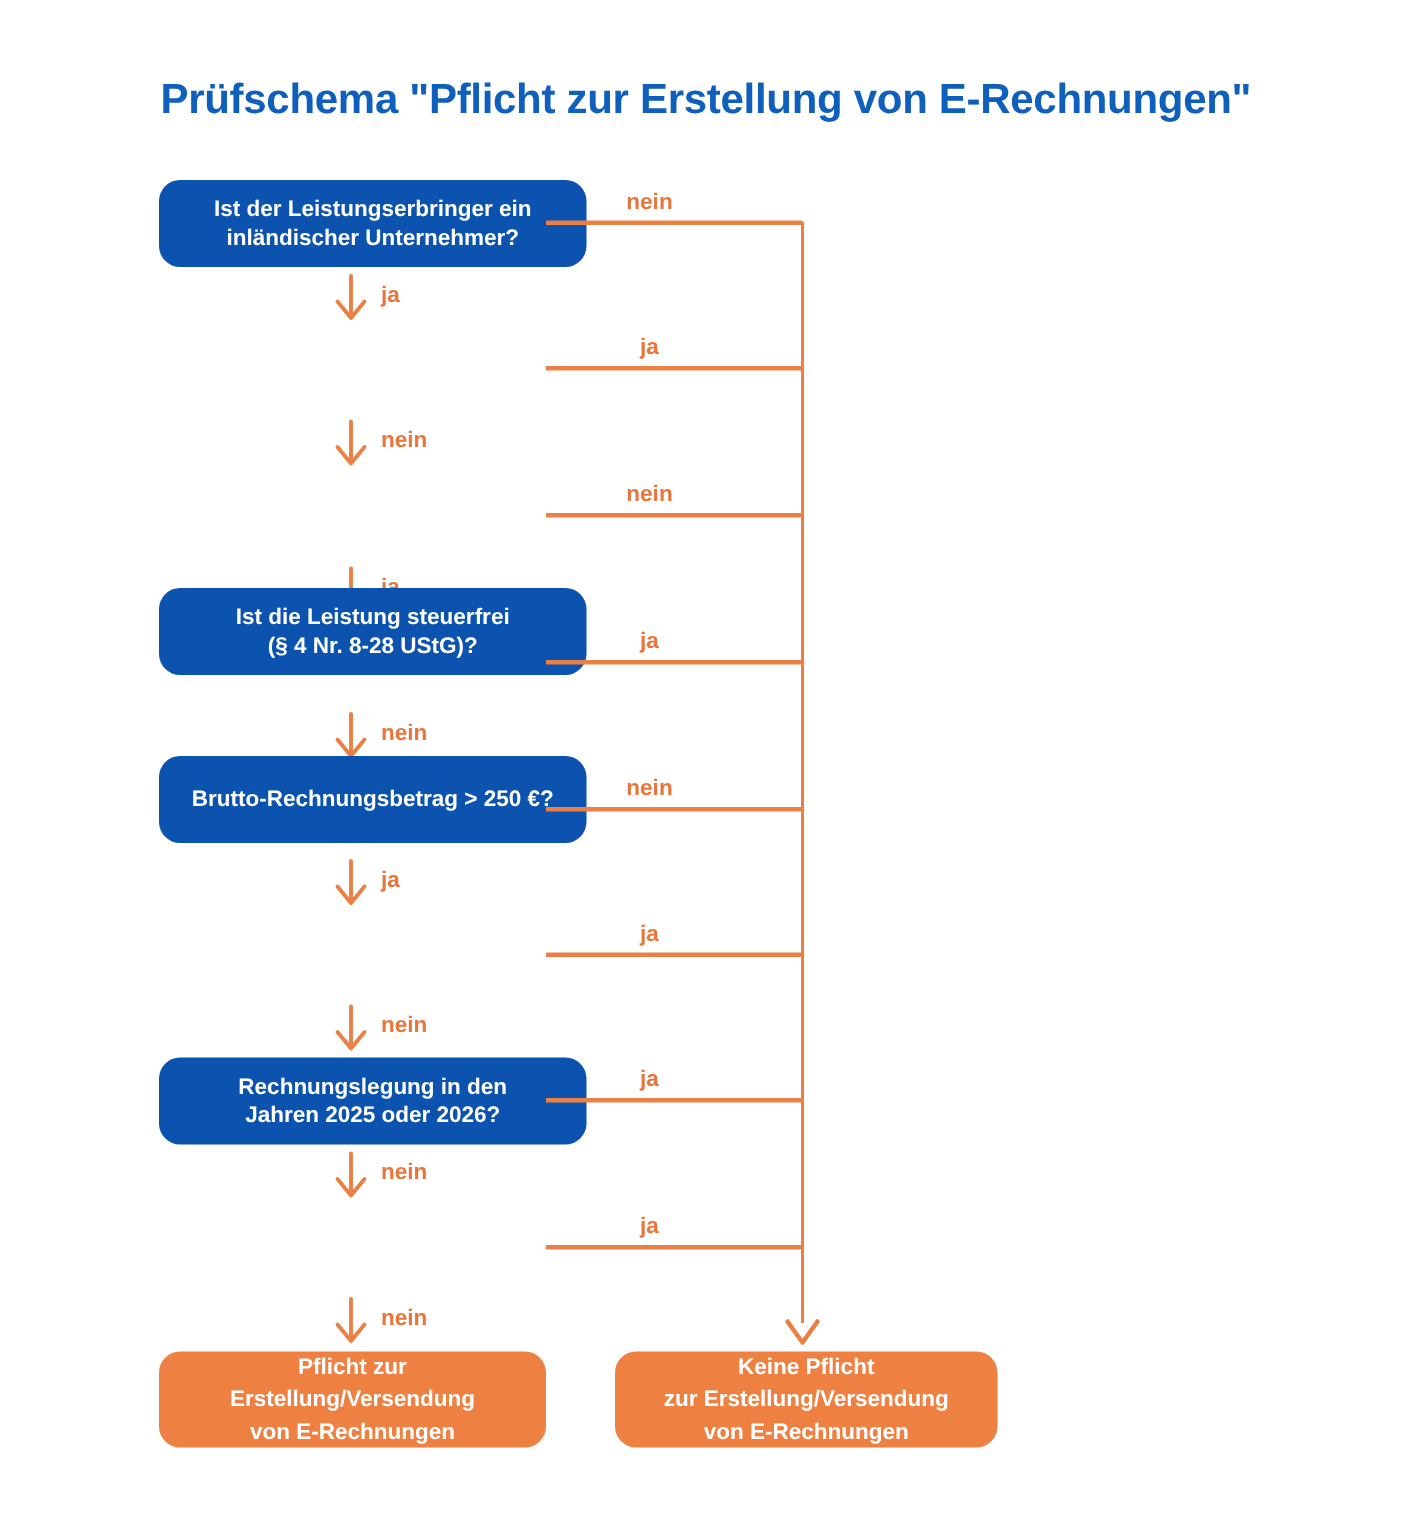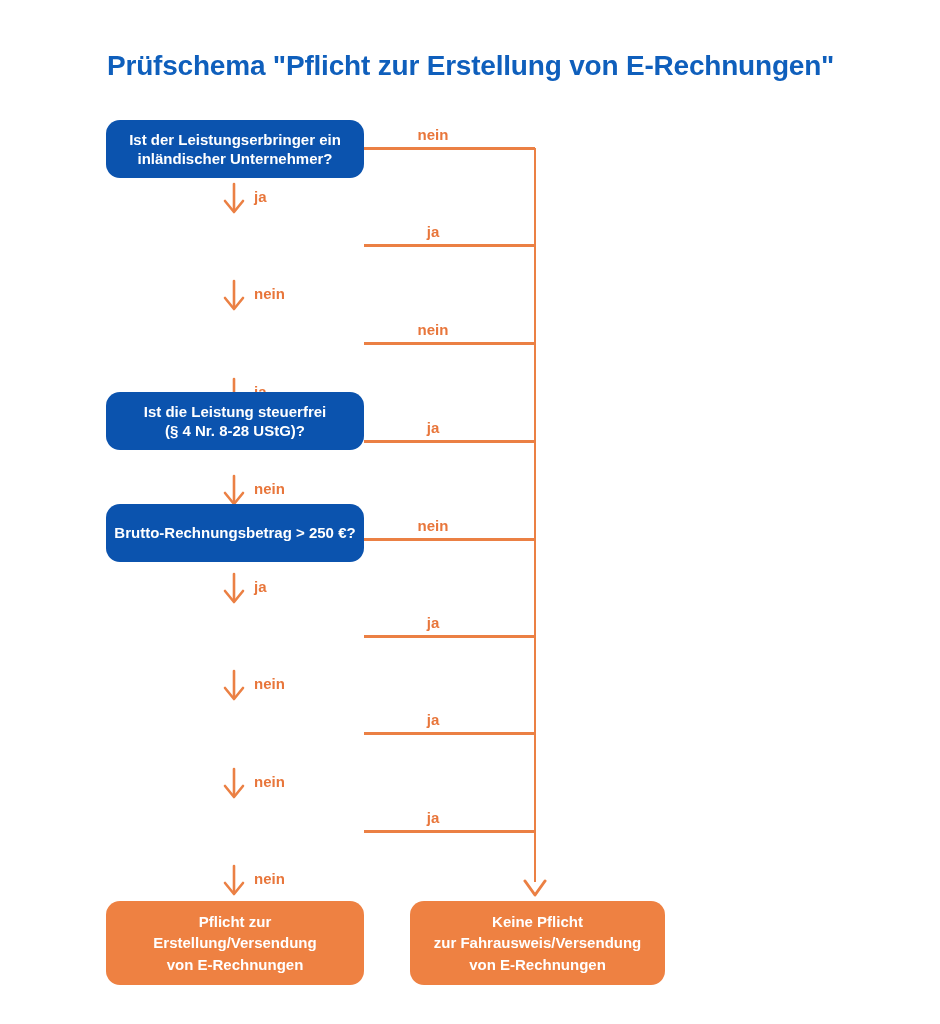--- a/index.html
+++ b/index.html
@@ -9,28 +9,28 @@
     background:#ffffff;
     font-family:"Liberation Sans", sans-serif;
     overflow:hidden;
   }
   .title{
     position:absolute;left:107px;top:50px;width:800px;
     font-size:28px;font-weight:700;color:#0F5FBC;
     letter-spacing:-0.2px;white-space:nowrap;
   }
   .qbox{
-    position:absolute;left:106px;width:258px;height:58px;
+    position:absolute;left:106px;width:285px;height:58px;
     background:#0B53AE;border-radius:14px;
     display:flex;align-items:center;justify-content:center;
     color:#ffffff;font-size:15px;font-weight:700;
     text-align:center;line-height:1.28;white-space:pre-line;
   }
   .outcome{
-    position:absolute;top:901px;height:84px;
+    position:absolute;top:901px;height:64px;
     background:#EE8142;border-radius:14px;
     display:flex;align-items:center;justify-content:center;
     color:#ffffff;font-size:15px;font-weight:700;
     text-align:center;line-height:1.42;white-space:pre-line;
   }
   .outcome.left{left:106px;width:258px;}
   .outcome.right{left:410px;width:255px;}
   .branch-line{
     position:absolute;left:364px;width:171px;height:2.5px;
     background:#EB8044;
@@ -115,20 +115,24 @@
   <div class="down-label" style="top:578px">ja</div>
 
   <div class="branch-line" style="top:635px"></div>
   <div class="branch-label" style="top:614px">ja</div>
   <svg class="down-arrow" style="top:669px" viewBox="0 0 26 34">
     <line x1="13" y1="2" x2="13" y2="27" stroke="#EB8044" stroke-width="2.6" stroke-linecap="round"></line>
     <polyline points="4,19 13,30 22,19" fill="none" stroke="#EB8044" stroke-width="2.6" stroke-linecap="round" stroke-linejoin="round"></polyline>
   </svg>
   <div class="down-label" style="top:675px">nein</div>
 
+  <div class="qbox" style="top:705px">
+    <span>Rechnungslegung in den
+Jahren 2025 oder 2026?</span>
+  </div>
   <div class="branch-line" style="top:732px"></div>
   <div class="branch-label" style="top:711px">ja</div>
   <svg class="down-arrow" style="top:767px" viewBox="0 0 26 34">
     <line x1="13" y1="2" x2="13" y2="27" stroke="#EB8044" stroke-width="2.6" stroke-linecap="round"></line>
     <polyline points="4,19 13,30 22,19" fill="none" stroke="#EB8044" stroke-width="2.6" stroke-linecap="round" stroke-linejoin="round"></polyline>
   </svg>
   <div class="down-label" style="top:773px">nein</div>
 
   <div class="branch-line" style="top:830px"></div>
   <div class="branch-label" style="top:809px">ja</div>
@@ -138,17 +142,17 @@
   </svg>
   <div class="down-label" style="top:870px">nein</div>
 
   <div class="outcome left">
     <span>Pflicht zur
 Erstellung/Versendung
 von E-Rechnungen</span>
   </div>
   <div class="outcome right">
     <span>Keine Pflicht
-zur Fahrausweis/Versendung
+zur Erstellung/Versendung
 von E-Rechnungen</span>
   </div>
 
 </div>
 
 </body></html>

